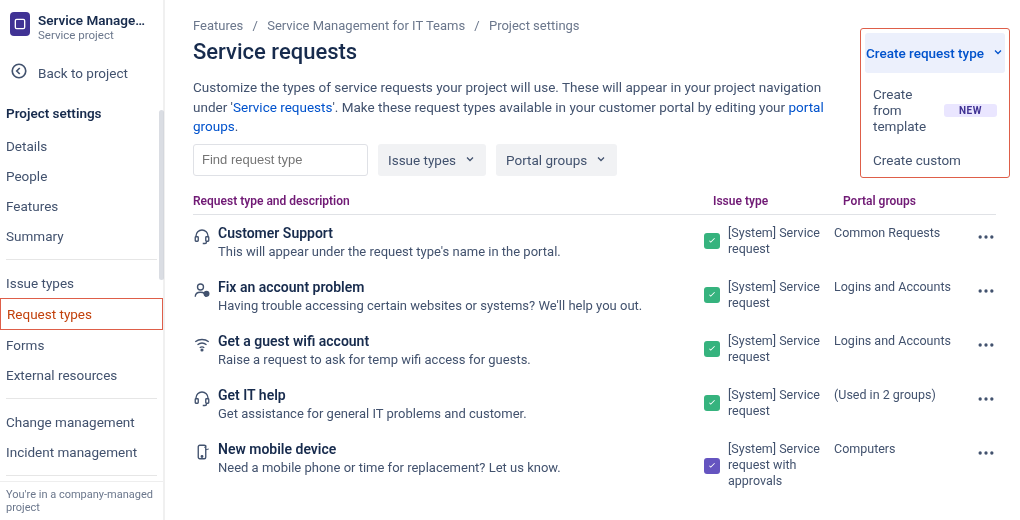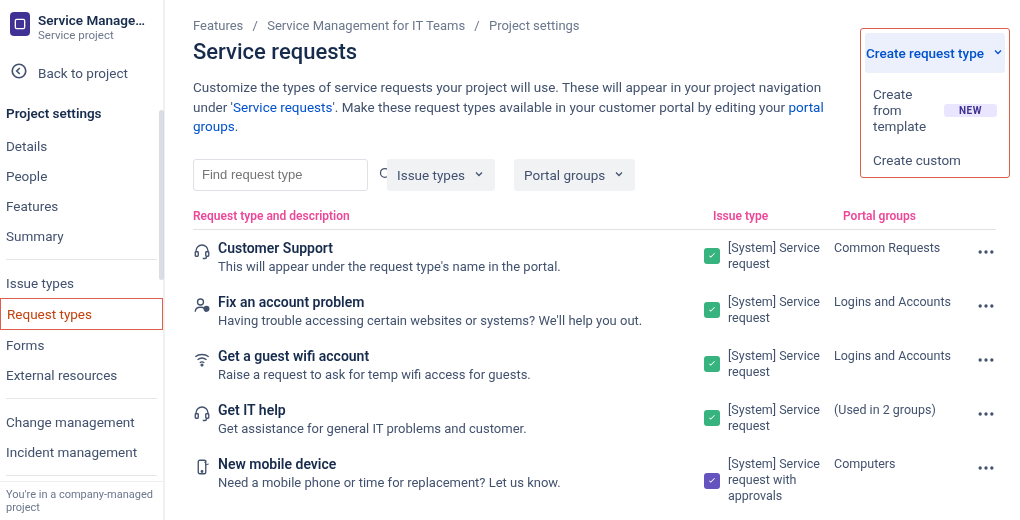--- a/index.html
+++ b/index.html
@@ -30,29 +30,29 @@
   .page-title { font-size: 22px; font-weight: 500; margin-top: 6px; color:#172B4D;}
   .desc { font-size: 13.5px; color:#42526E; margin-top: 14px; line-height:1.45; max-width: 640px;}
   .desc a { color:#0052CC; text-decoration:none;}
   
   .create-wrap { position:absolute; top: 28px; right: 10px; width: 150px; border: 1.5px solid #de5e49; border-radius:3px; background:#fff;}
   .create-btn { display:flex; align-items:center; justify-content:center; height: 40px; background:#ecf0fc; color:#0052CC; font-weight:500; font-size:13.5px; border-radius:3px; margin:4px; cursor:pointer;}
   .create-btn .chev { margin-left:8px; }
   .menu-item { padding: 9px 12px; font-size:13.5px; color:#42526E; cursor:pointer; display:flex; align-items:center;}
   .badge-new { font-size:10px; font-weight:700; background:#eae6ff; color:#403294; padding:1px 15px; border-radius:3px; margin-left:6px; letter-spacing:.5px;}
   
-  .filters { display:flex; gap:19px; margin-top: 22px; }
+  .filters { display:flex; gap:10px; margin-top: 7px; }
   .search { display:flex; align-items:center; border:1px solid #dfe1e6; border-radius:3px; height:32px; width:175px; padding:0 8px;}
   .search input { border:none; outline:none; font-size:13px; flex:1; color:#172B4D; background:transparent;}
   .search .icon { color:#42526E; }
   .filter-btn { display:flex; align-items:center; background:#f1f2f4; border-radius:3px; height:32px; padding:0 10px; font-size:13.5px; color:#42526E; cursor:pointer;}
   .filter-btn .chev { margin-left:8px; }
   
   .table { margin-top: 12px; }
-  .thead { display:flex; font-size:12px; font-weight:600; color:#ec4899; padding: 6px 0 6px 0; border-bottom: 1.5px solid #e0e2e6;}
+  .thead { display:flex; font-size:12px; font-weight:600; color:#701a75; padding: 6px 0 6px 0; border-bottom: 1.5px solid #e0e2e6;}
   .col-desc { flex: 0 0 520px; padding-left:0;}
   .col-issue { flex: 0 0 130px;}
   .col-portal { flex: 0 0 130px;}
   .col-act { flex: 0 0 32px;}
   .row { display:flex; align-items:flex-start; padding: 10px 0 10px 0;}
   .row .ic { width: 34px; display:flex; justify-content:flex-start; padding-top:2px; color:#42526E;}
   .row .ic svg { width:18px; height:18px; }
   .row .text { flex:0 0 486px; }
   .row .rt-name { font-weight:600; font-size:14px; color:#172B4D;}
   .row .rt-desc { font-size:13px; color:#42526E; margin-top:3px;}

